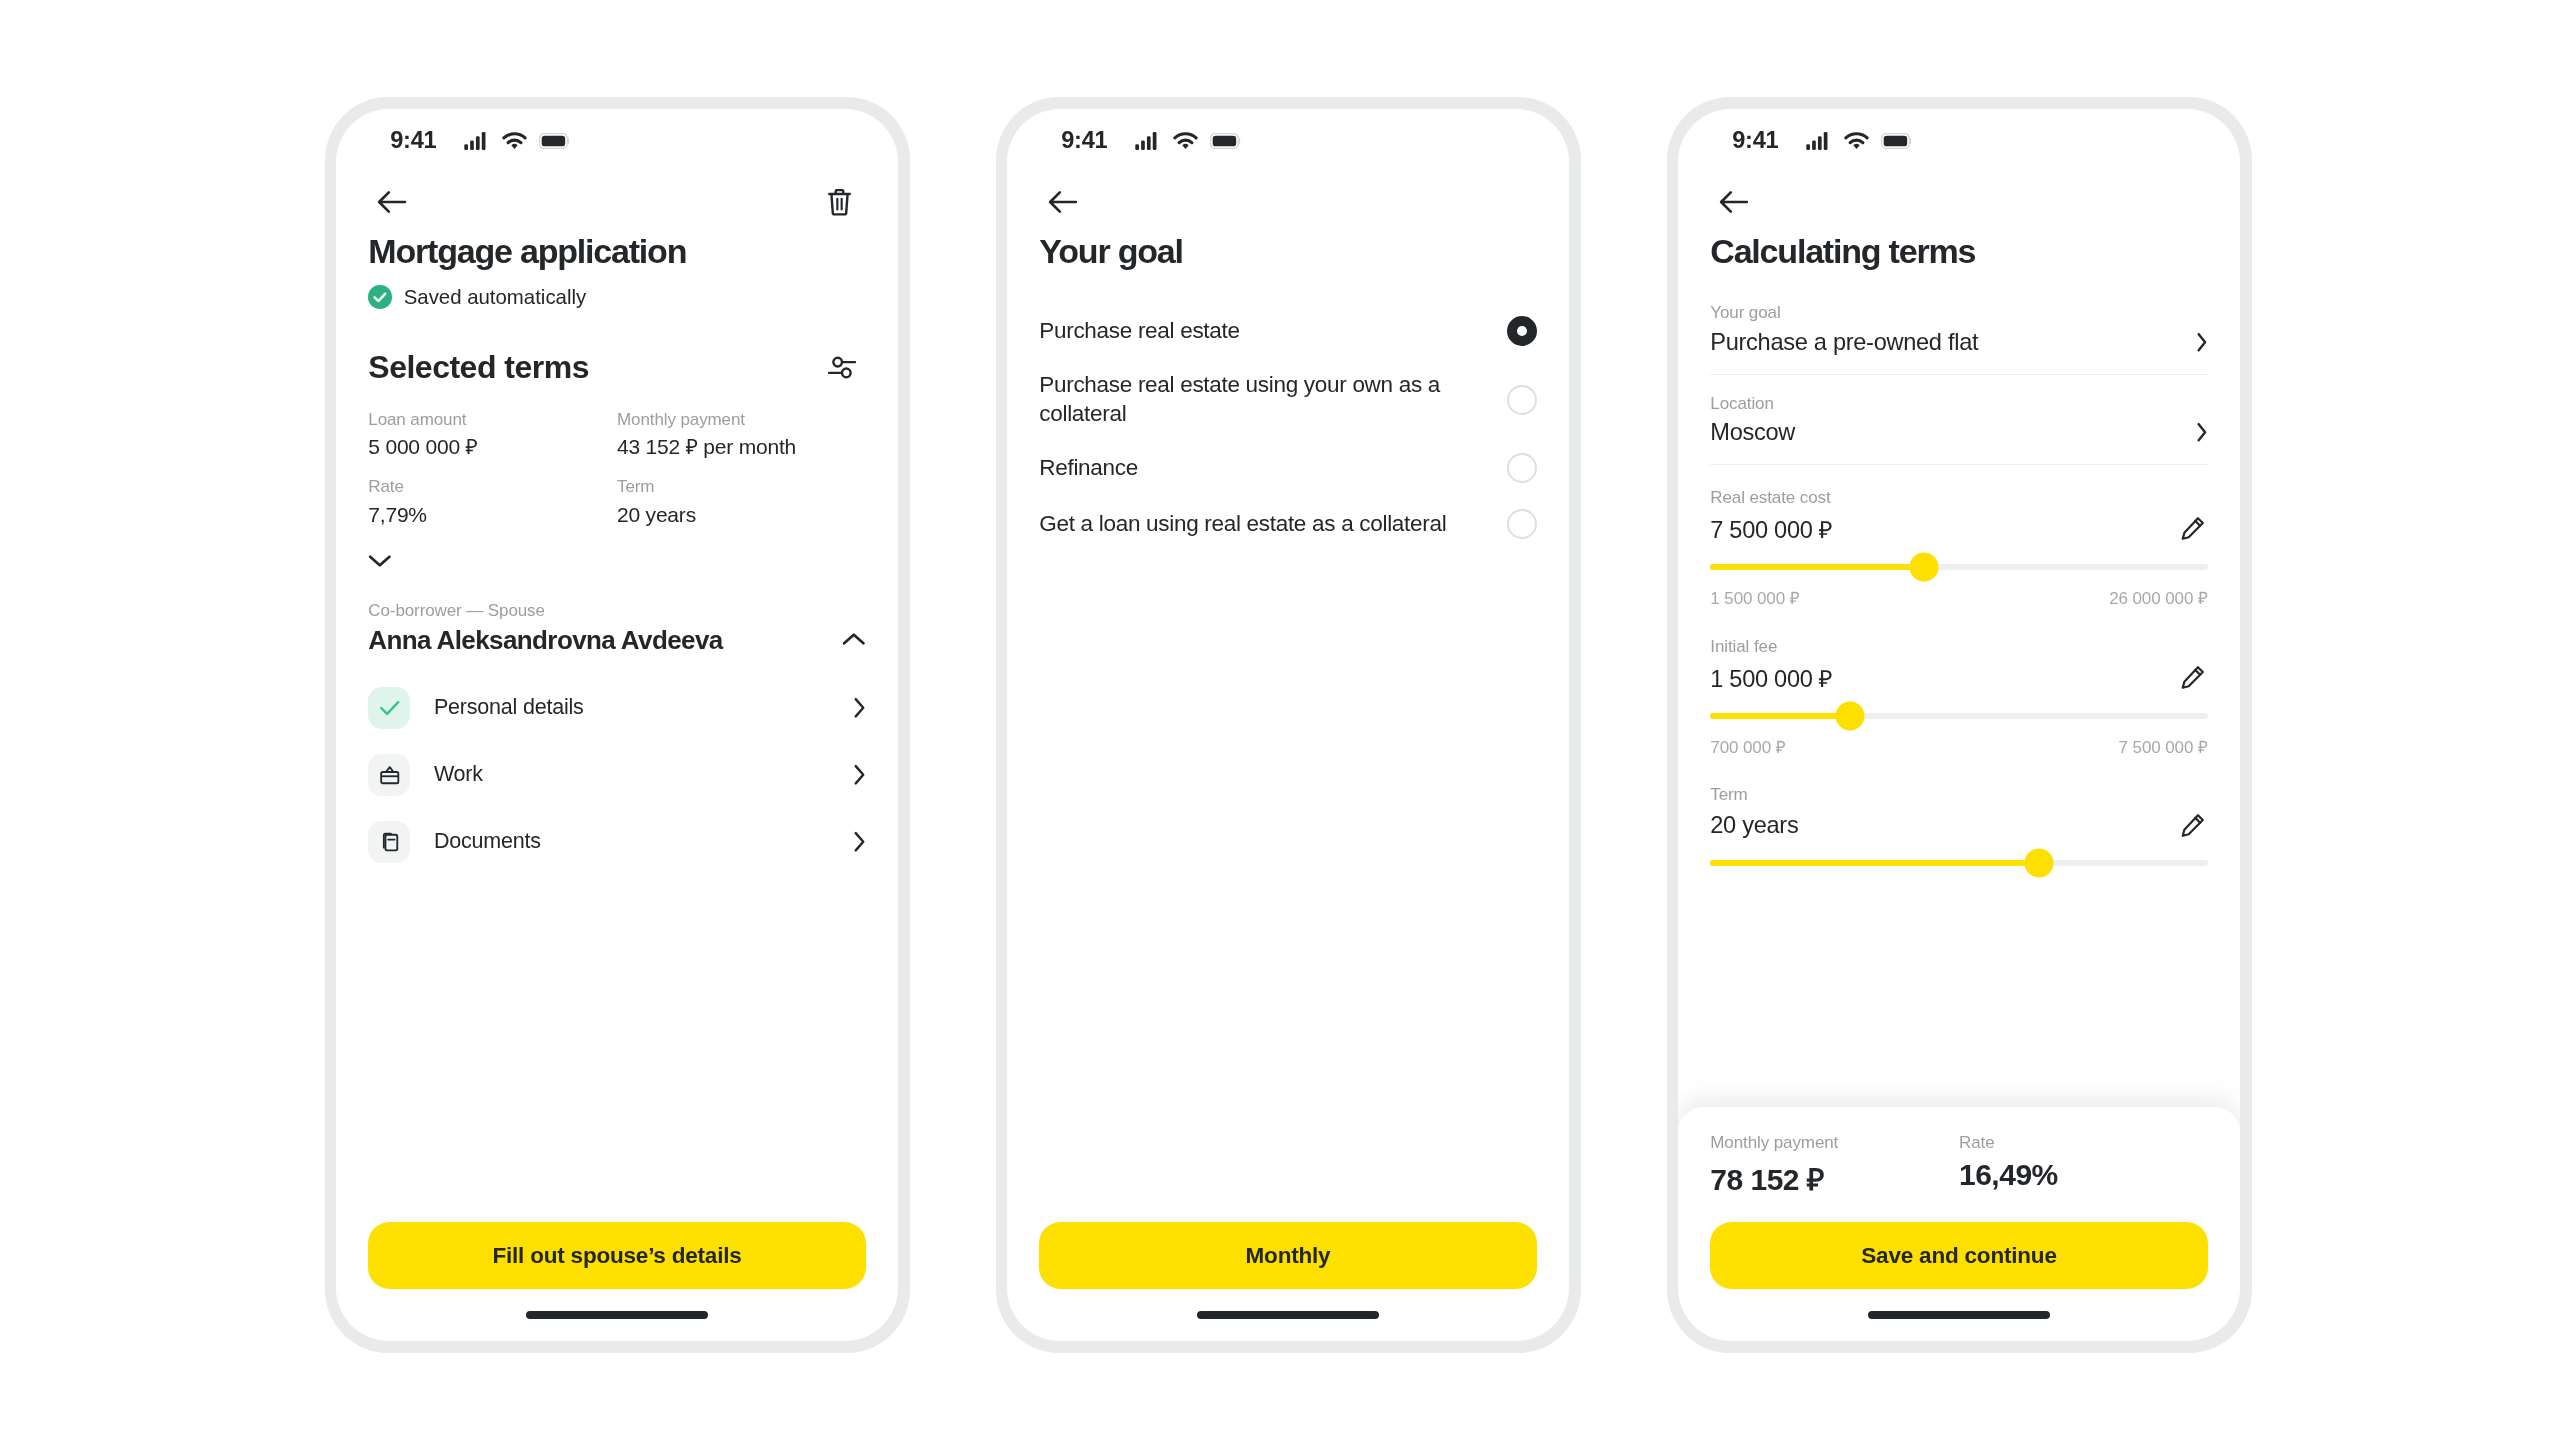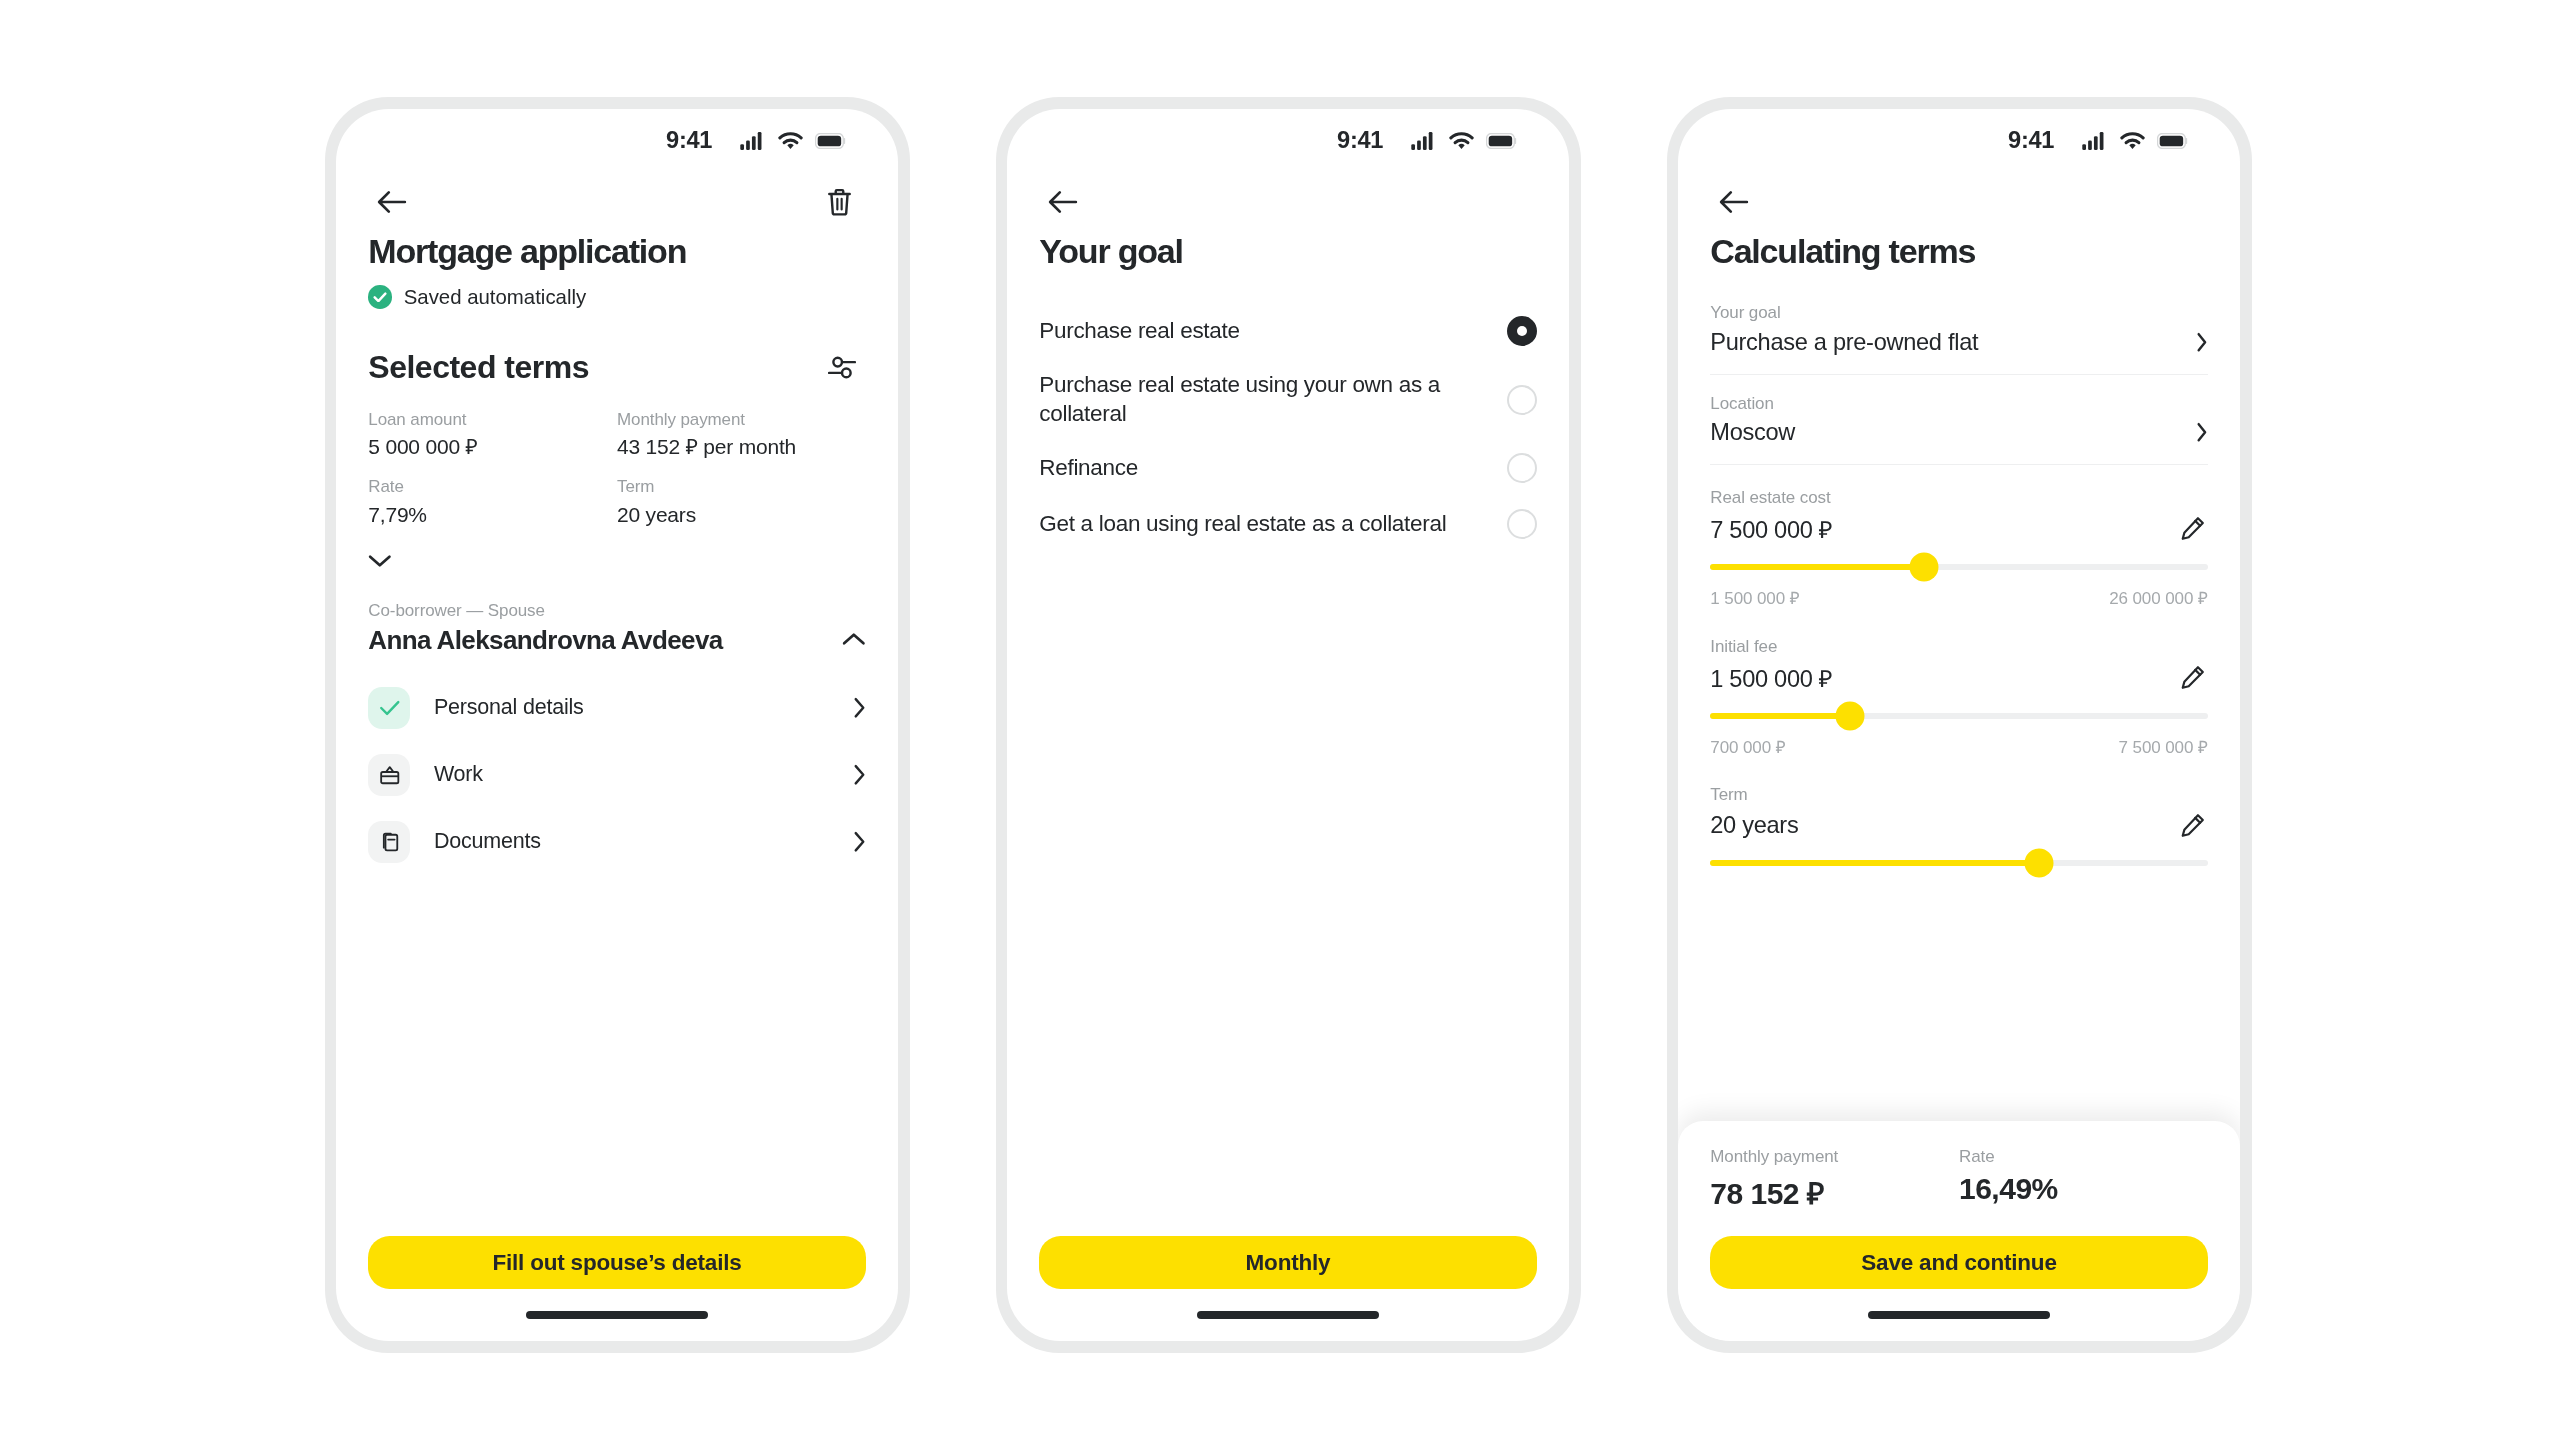--- a/index.html
+++ b/index.html
@@ -40,21 +40,21 @@
     display: flex;
     flex-direction: column;
   }
 
   
   .statusbar {
     height: 64px;
     flex: 0 0 auto;
     display: flex;
     align-items: center;
-    justify-content: flex-end;
+    justify-content: flex-start;
     padding: 0 52px 0 54px;
     gap: 28px;
   }
   .clock {
     font-size: 23.6px;
     font-weight: 700;
     color: #24272a;
     letter-spacing: -0.3px;
   }
   .sb-icons { display: flex; align-items: center; gap: 11.8px; }
@@ -150,21 +150,21 @@
     font-size: 21.5px; color: #24272a; letter-spacing: -0.2px;
   }
 
   
   .footer {
     flex: 0 0 auto;
     padding: 9.7px 32px 0;
   }
   .cta {
     width: 100%;
-    height: 53px;
+    height: 67px;
     background: #fde000;
     border: none;
     border-radius: 21.5px;
     font-family: "Liberation Sans", sans-serif;
     font-size: 22.5px;
     font-weight: 700;
     color: #24272a;
     letter-spacing: -0.2px;
     cursor: pointer;
   }

